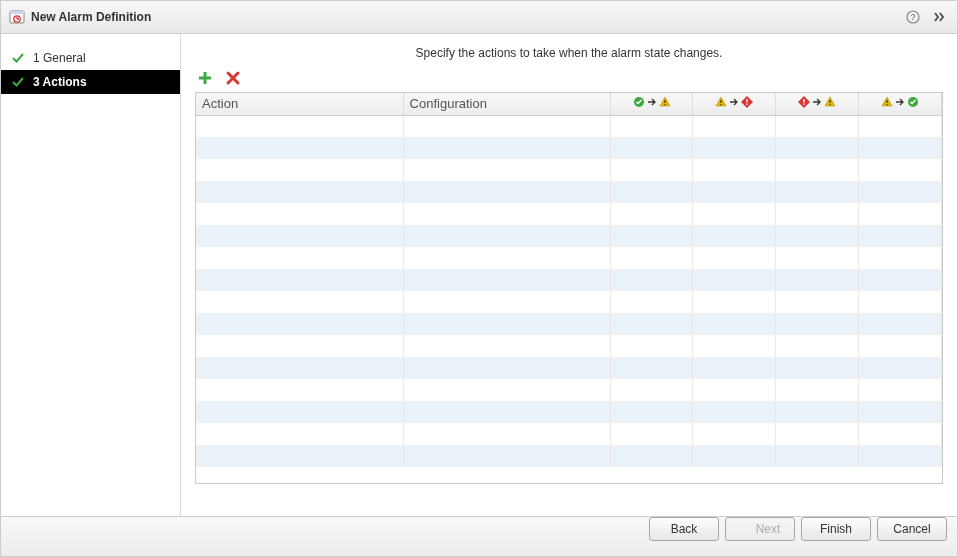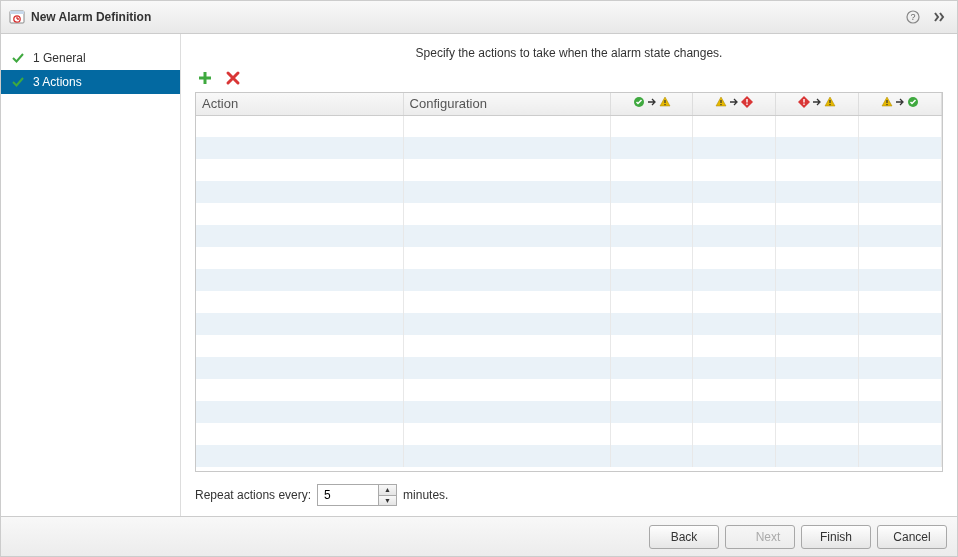--- a/index.html
+++ b/index.html
@@ -58,23 +58,23 @@
   padding-left: 10px;
   gap: 8px;
   cursor: pointer;
   color: #333;
 }
 .step .check {
   width: 14px; height: 14px;
   display: inline-flex; align-items: center; justify-content: center;
 }
 .step.active {
-  background: #0369a1;
+  background: #000000;
   color: #fff;
-  font-weight: normal;
+  font-weight: bold;
 }
 .step .step-label { font-size: 12px; }
 .main {
   flex: 1;
   padding: 12px 14px 10px 14px;
   overflow: hidden;
   display: flex;
   flex-direction: column;
 }
 .instruction {
@@ -160,21 +160,20 @@
   font-size: 7px;
   background: linear-gradient(#f8f8f8,#e4e4e4);
   cursor: pointer;
   line-height: 1;
 }
 .spinner .spin-btn:first-child { border-bottom: 1px solid #aaa; }
 .footer {
   border-top: 1px solid #ccc;
   height: 40px;
   display: flex;
-  align-items: center;
   justify-content: flex-end;
   gap: 6px;
   padding: 0 10px;
   background: linear-gradient(#f8f8f8,#ececec);
 }
 .btn {
   min-width: 70px;
   height: 24px;
   border: 1px solid #a8a8a8;
   background: linear-gradient(#fefefe,#e6e6e6);
@@ -466,31 +465,20 @@
               <td>&nbsp;</td>
               <td>&nbsp;</td>
               <td>&nbsp;</td>
               <td>&nbsp;</td>
               <td>&nbsp;</td>
             </tr>
           </tbody>
       </table>
     </div>
 
-    <div class="repeat-row">
-      <span>Repeat actions every:</span>
-      <span class="spinner">
-        <input type="text" value="5" style="">
-        <span class="spin-btns">
-          <span class="spin-btn">▲</span>
-          <span class="spin-btn">▼</span>
-        </span>
-      </span>
-      <span>minutes.</span>
-    </div>
   </div>
 </div>
 
 <div class="footer">
   <button class="btn">Back</button>
   <button class="btn disabled">Next</button>
   <button class="btn">Finish</button>
   <button class="btn">Cancel</button>
 </div>
 

